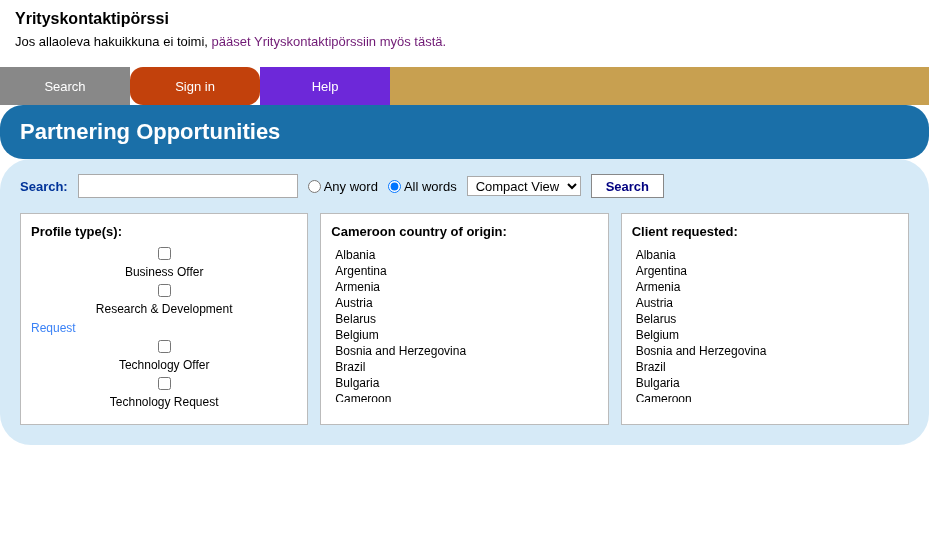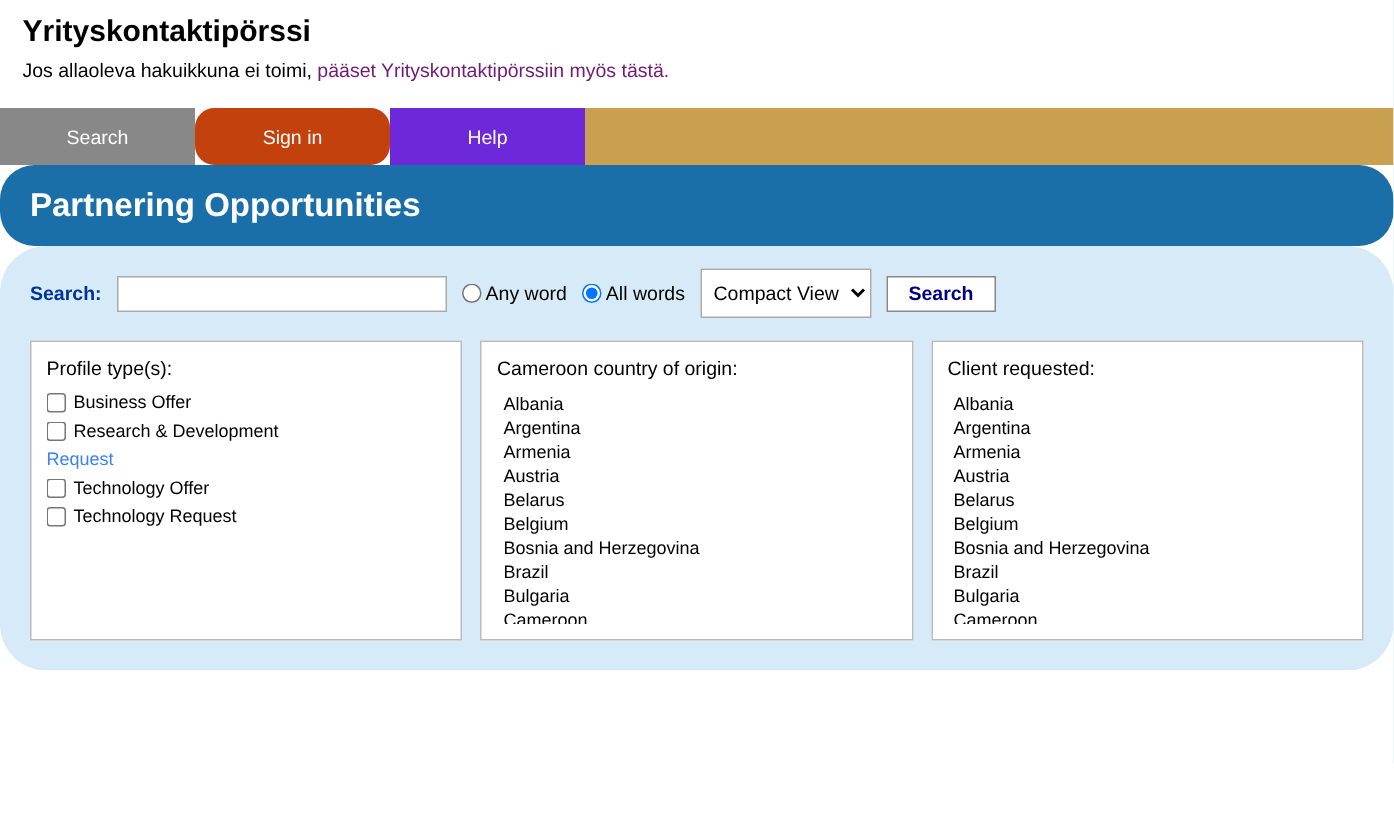--- a/index.html
+++ b/index.html
@@ -9,21 +9,21 @@
       background: #fff;
       color: #000;
       width: 929px;
     }
 
     
     .top-section {
       padding: 10px 15px 8px 15px;
     }
     .page-title {
-      font-size: 20px;
+      font-size: 16px;
       font-weight: bold;
       margin-bottom: 6px;
     }
     .intro-text {
       font-size: 13px;
       color: #000;
       margin-bottom: 10px;
     }
     .intro-link {
       color: #701a75;
@@ -91,21 +91,21 @@
       background: #fff;
     }
     .radio-option {
       display: flex;
       align-items: center;
       gap: 3px;
       font-size: 13px;
       cursor: pointer;
     }
     .compact-view-select {
-      height: 33px;
+      height: 20px;
       font-size: 13px;
       border: 1px solid #aaa;
       padding: 0 4px;
       background: #fff;
     }
     .search-button {
       background: #fff;
       border: 1px solid #888;
       padding: 3px 14px;
       font-size: 13px;
@@ -121,32 +121,33 @@
       gap: 12px;
     }
 
     .filter-box {
       background: #fff;
       border: 1px solid #bbb;
       flex: 1;
       padding: 10px;
     }
     .filter-title {
-      font-weight: normal;
+      font-weight: bold;
       font-size: 13px;
       margin-bottom: 8px;
     }
 
     
     .checkbox-item {
       display: flex;
       align-items: center;
       gap: 5px;
       margin-bottom: 5px;
       font-size: 12px;
+      flex-direction: column;
     }
     .checkbox-item input[type="checkbox"] {
       margin: 0;
     }
     .request-label {
       font-size: 12px;
       margin: 4px 0 5px 0;
       color: #3b82f6;
     }
     .country-list-inner {

